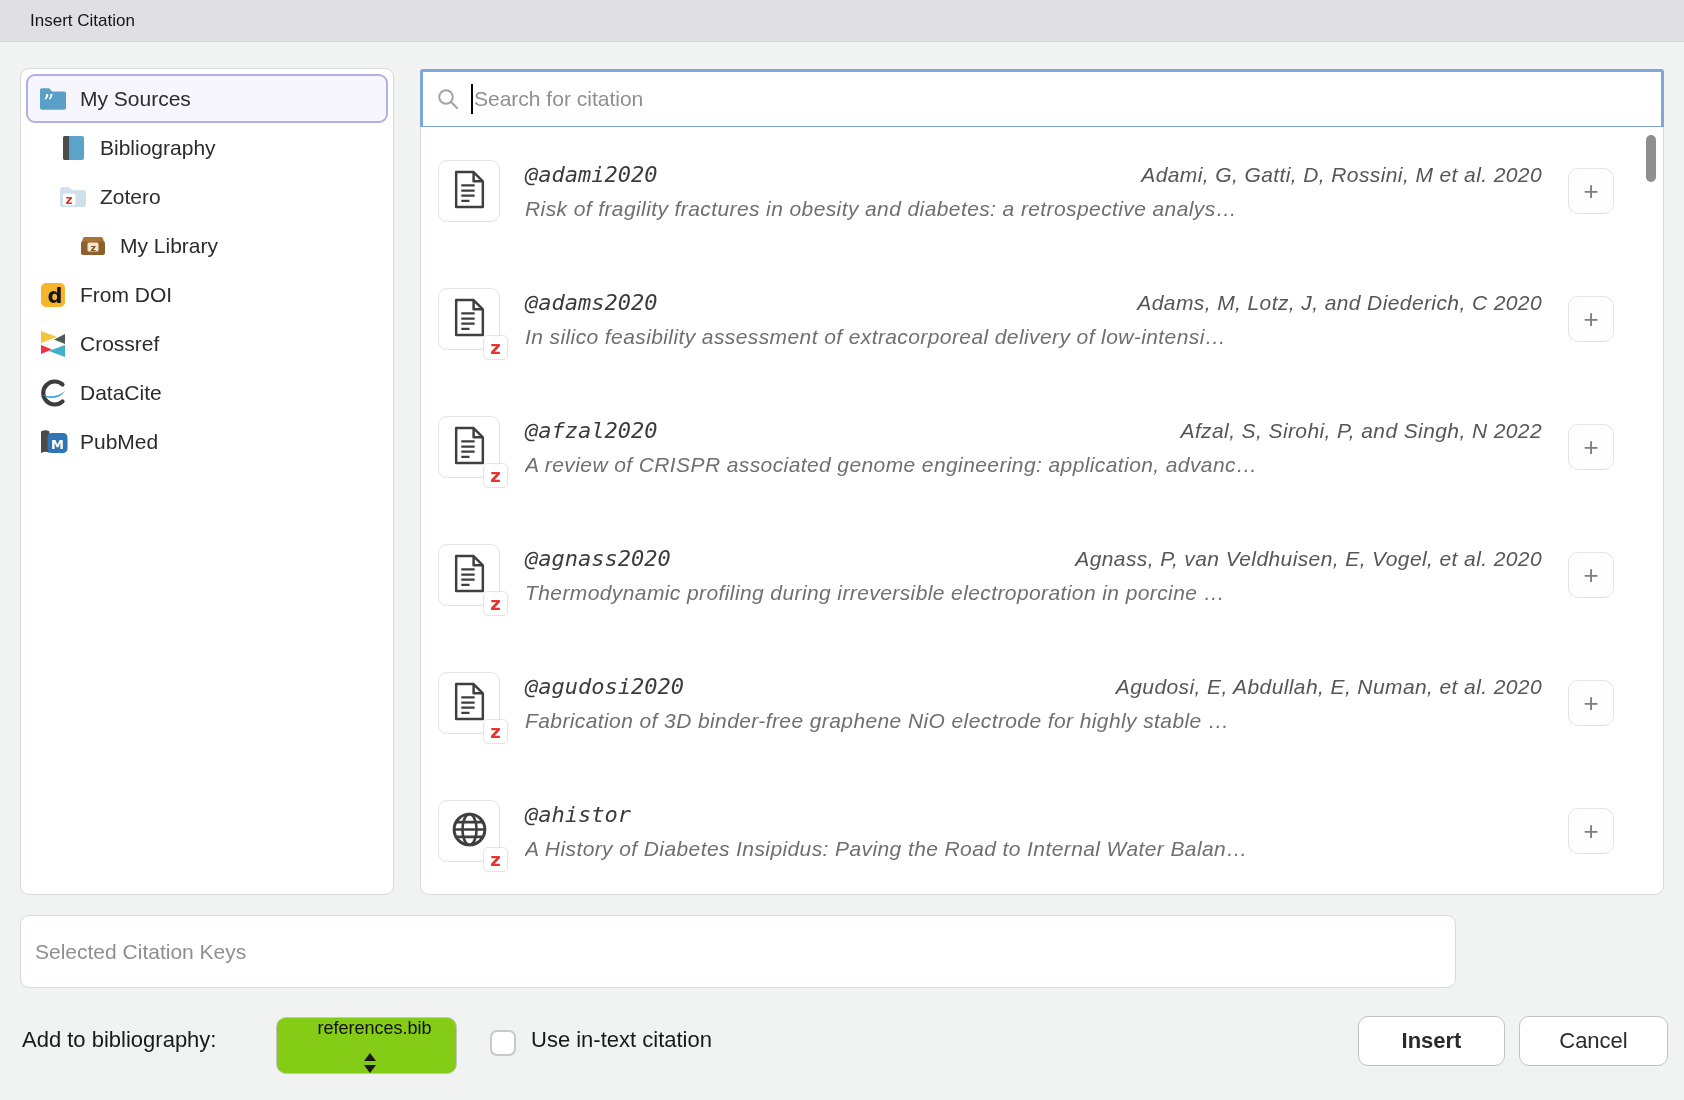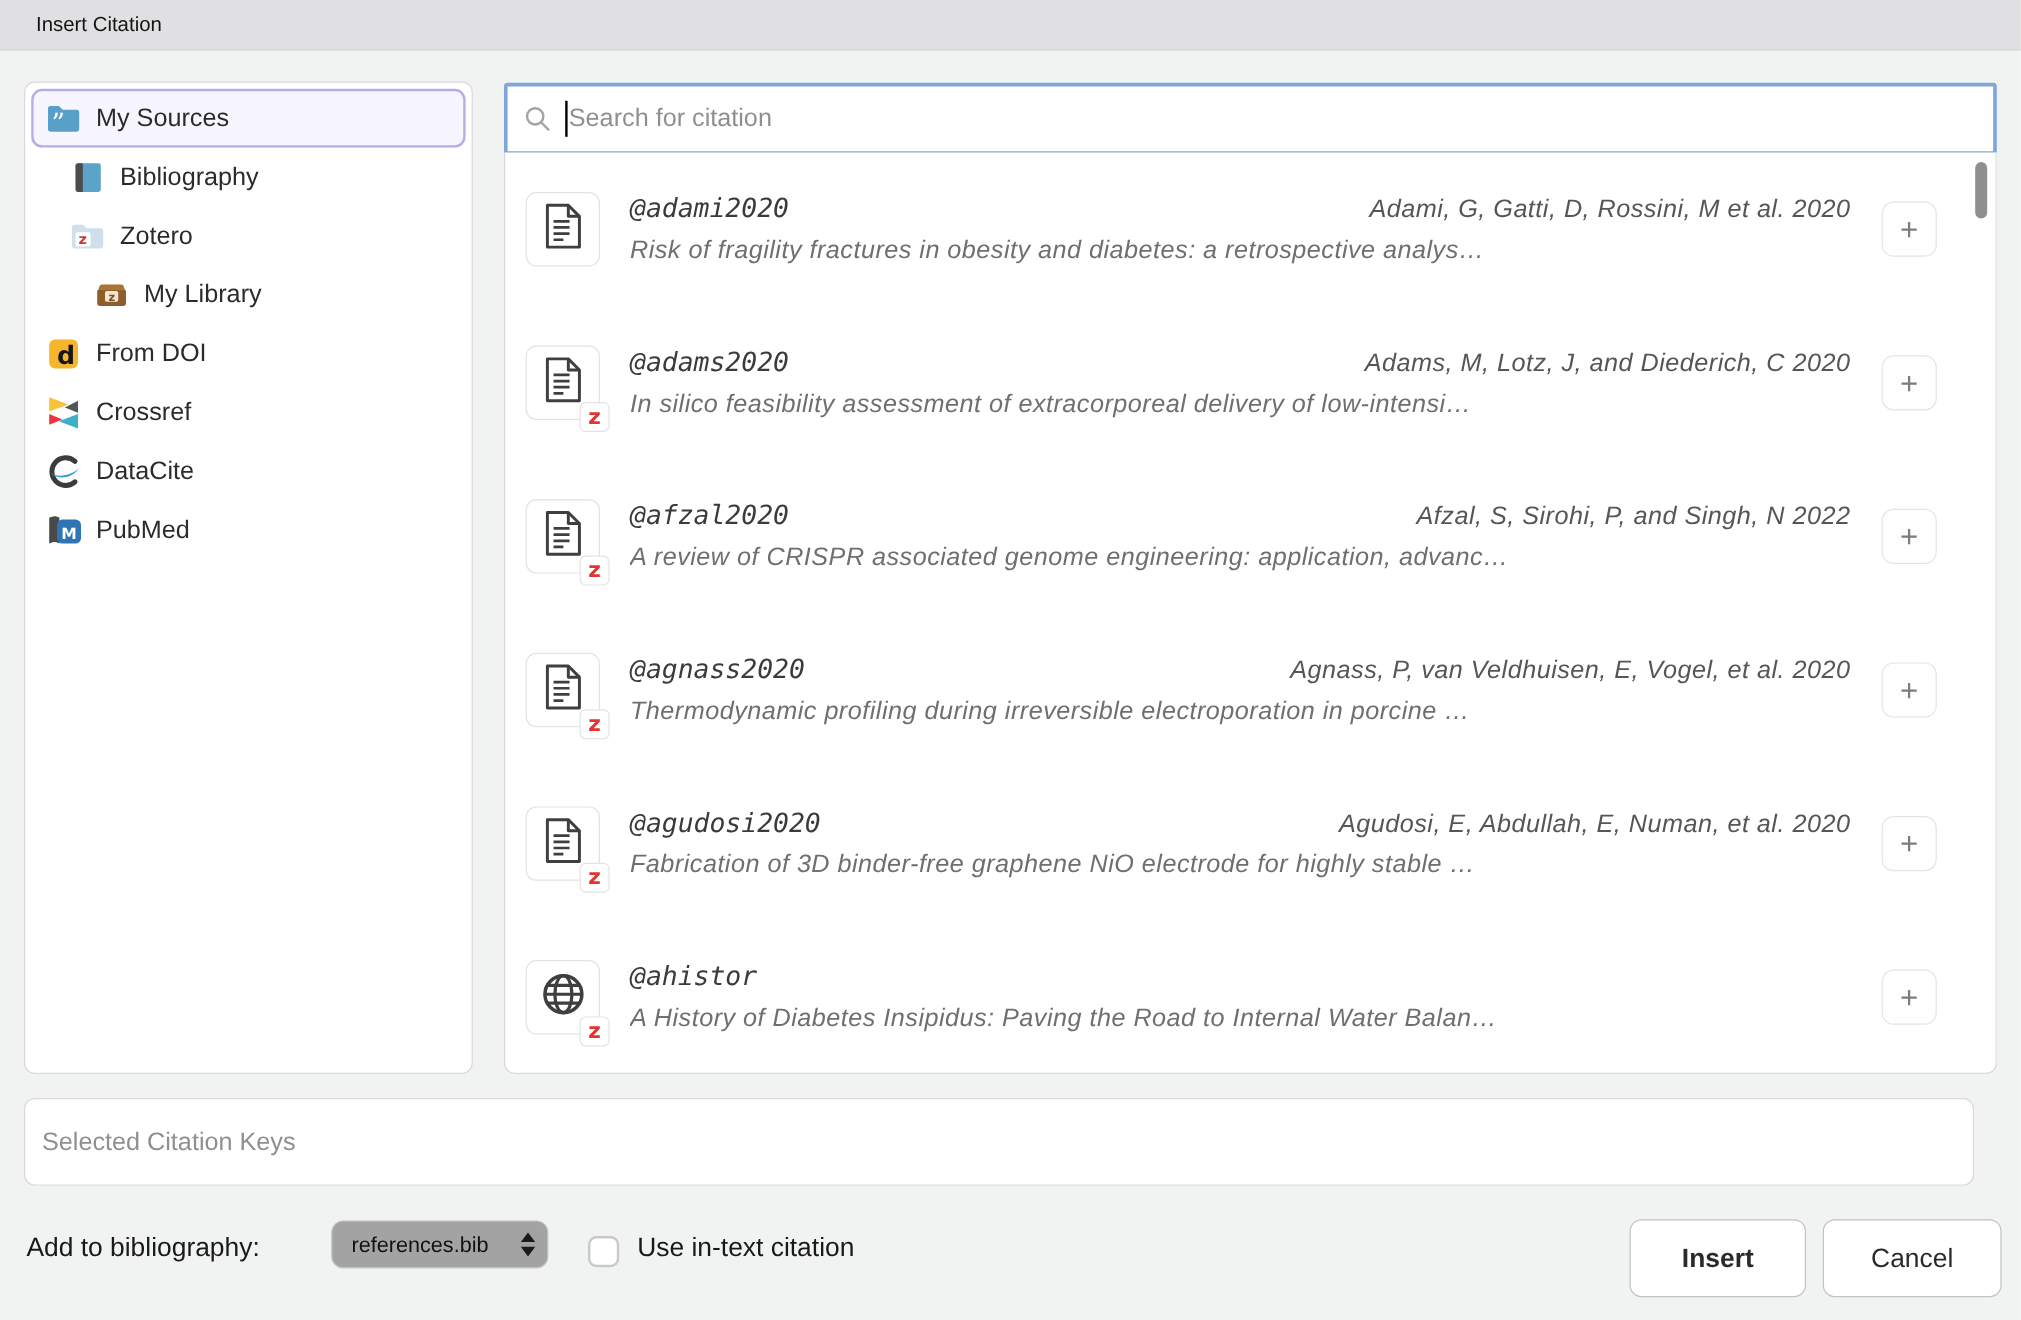--- a/index.html
+++ b/index.html
@@ -92,49 +92,49 @@
   }
   .add-btn {
     flex:none; width:46px; height:46px; margin-left:26px; margin-right:49px;
     background:#fefefe; border:1px solid #e4e4e4; border-radius:10px;
     color:#7d7d7d; font-size:26px; font-weight:300; line-height:1;
     display:flex; align-items:center; justify-content:center; cursor:pointer;
     font-family:"Liberation Sans", sans-serif;
   }
   
   .selkeys {
-    position:absolute; left:20px; top:915px; width:1625px; height:73px;
+    position:absolute; left:20px; top:915px; width:1436px; height:73px;
     background:#fff; border:1px solid #d9d9d9; border-radius:9px;
     display:flex; align-items:center; padding-left:14px;
     font-size:21px; color:#8f8f8f;
   }
   
   .f-label { position:absolute; left:22px; top:1027px; font-size:22px; color:#191919; }
   .f-select {
-    position:absolute; left:276px; top:1017px; width:181px; height:40px;
-    background:#a3a3a3; border:1.5px solid #c4c4c4; border-radius:10px;
-    display:flex; align-items:center; padding-left:16px; cursor:pointer;
+    position:absolute; left:276px; top:1017px; width:181px; height:57px;
+    background:#84cc16; border:1.5px solid #c4c4c4; border-radius:10px;
+    display:flex; align-items:center; padding-left:16px; cursor:pointer;flex-direction:column;
   }
   .f-select .sel-text { font-size:18px; color:#111; flex:1; }
   .stepper { display:flex; flex-direction:column; gap:4px; margin-right:10px; }
   .stepper .up {
     width:0; height:0; border-left:6px solid transparent; border-right:6px solid transparent;
     border-bottom:8px solid #1a1a1a;
   }
   .stepper .down {
     width:0; height:0; border-left:6px solid transparent; border-right:6px solid transparent;
     border-top:8px solid #1a1a1a;
   }
   .f-check {
     position:absolute; left:490px; top:1030px; width:26px; height:26px;
     background:#fff; border:2px solid #c9c9c9; border-radius:7px; cursor:pointer;
   }
   .f-checklabel { position:absolute; left:531px; top:1027px; font-size:22px; color:#191919; }
   .f-btn {
-    position:absolute; top:1016px; height:65px;
+    position:absolute; top:1016px; height:50px;
     background:#fff; border:1.5px solid #c2c2c2; border-radius:10px;
     display:flex; align-items:center; justify-content:center;
     font-size:22px; color:#2a2a2a; cursor:pointer;
     font-family:"Liberation Sans", sans-serif;
   }
   .btn-insert { left:1358px; width:147px; font-weight:bold; }
   .btn-cancel { left:1519px; width:149px; }
 </style>
 </head>
 <body>

